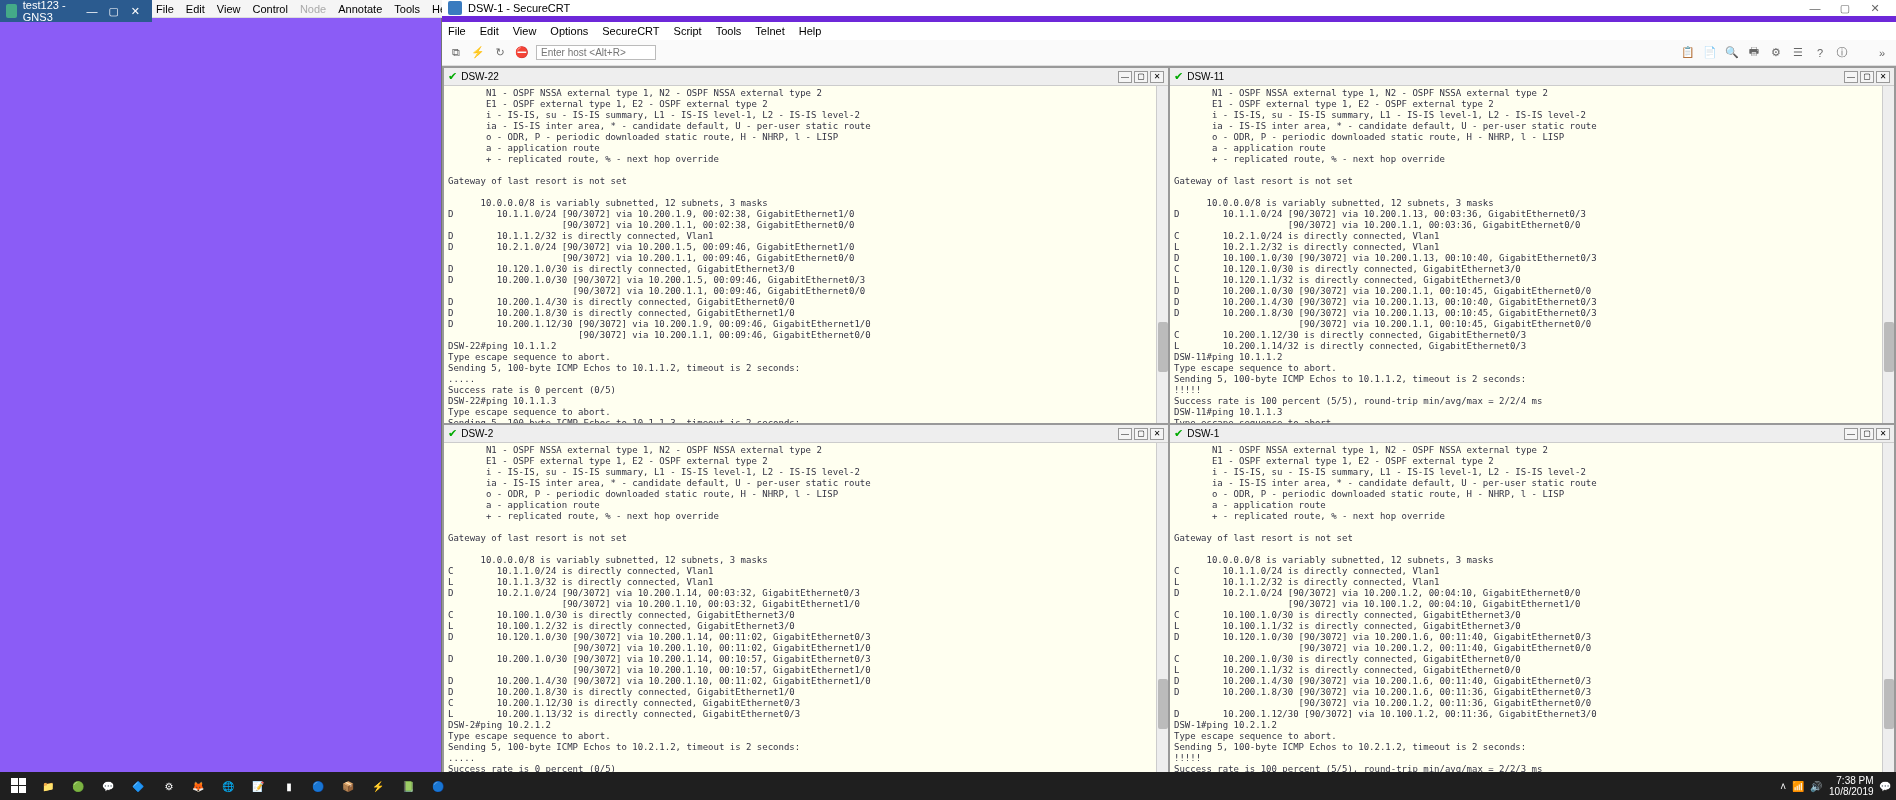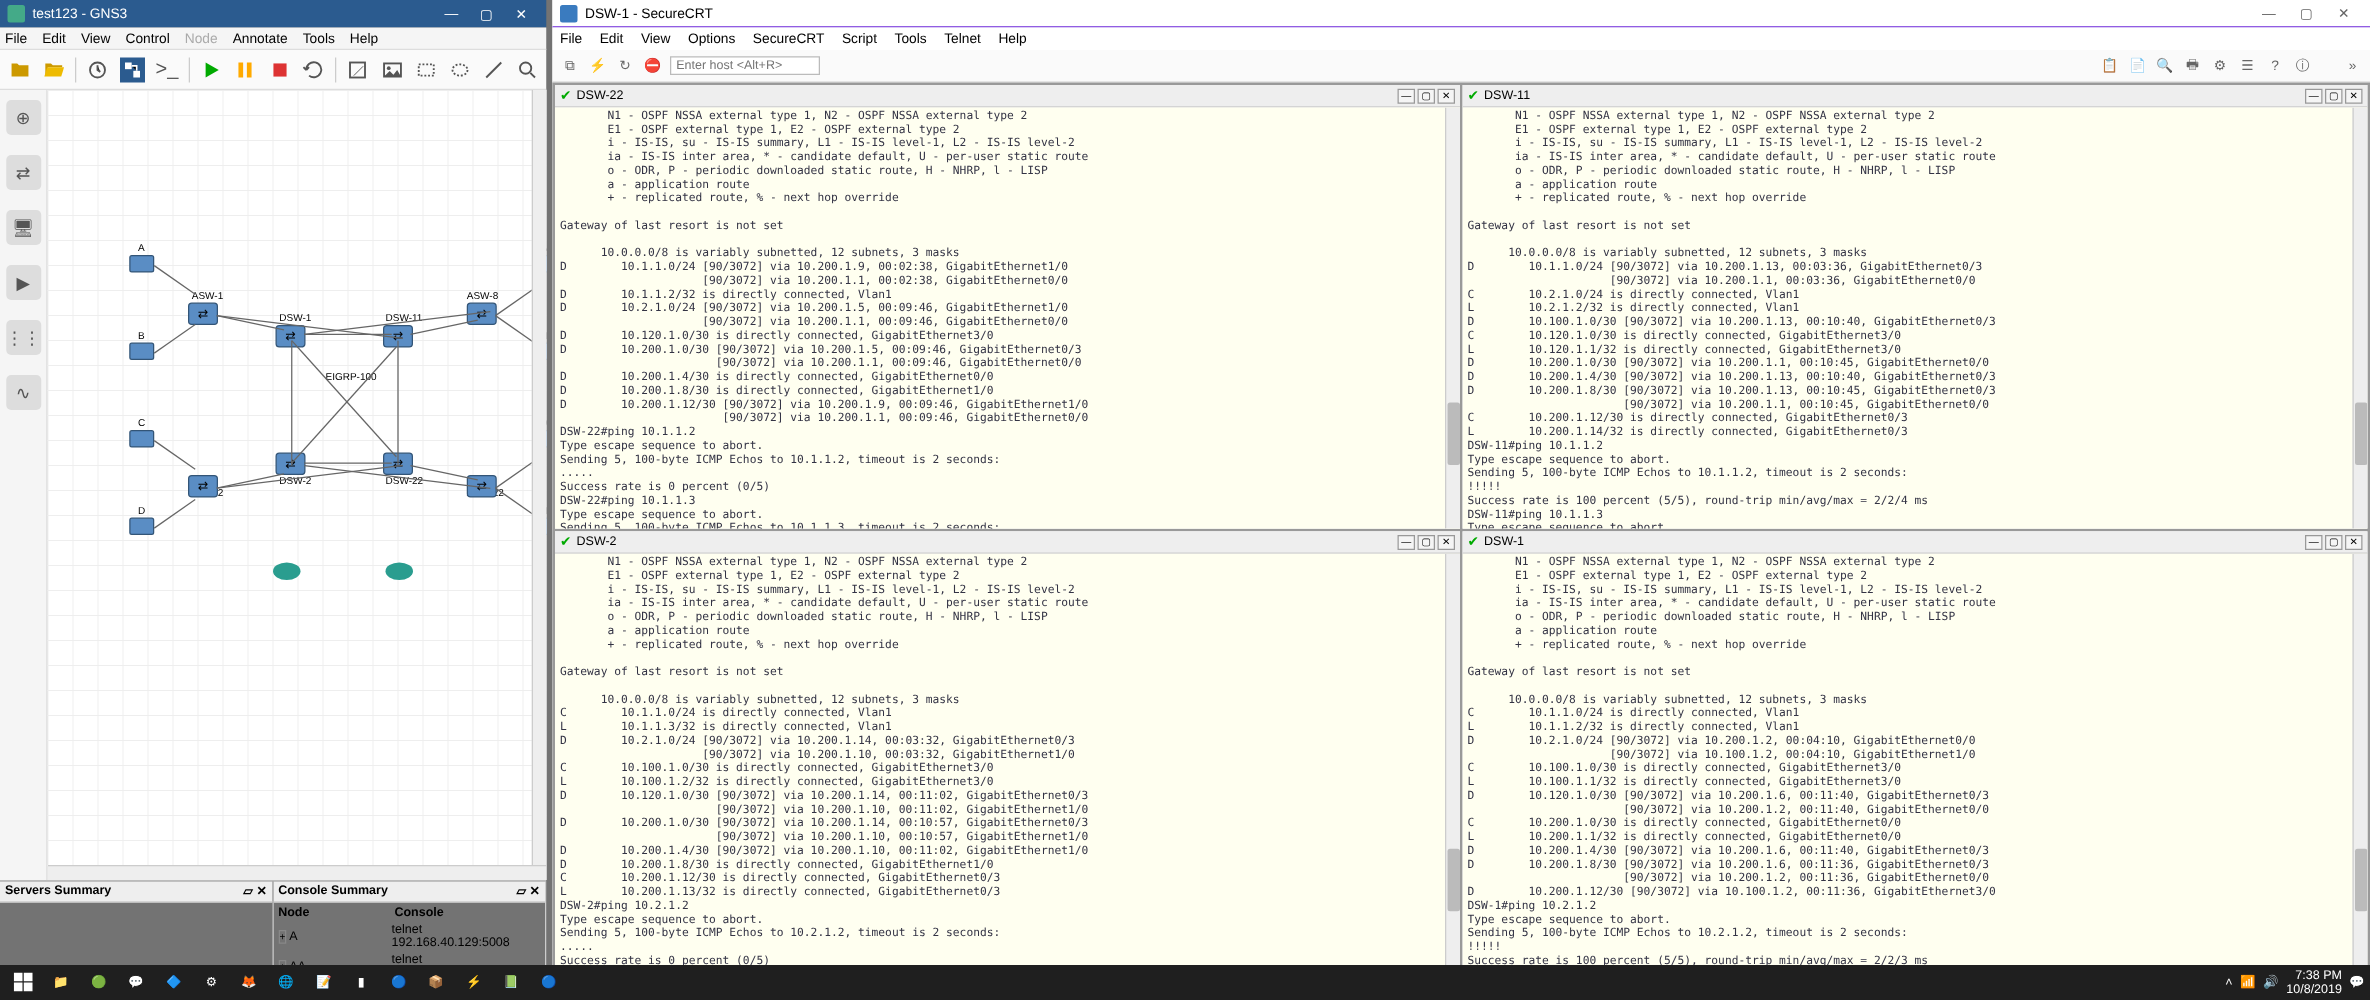--- a/index.html
+++ b/index.html
@@ -1,19 +1,19 @@
 <!DOCTYPE html>
 <html><head>
 <meta charset="utf-8">
 <style>
 * { margin: 0; padding: 0; box-sizing: border-box; font-family: "Segoe UI", Tahoma, sans-serif; }
 body { display: flex; width: 1896px; height: 800px; overflow: hidden; background: #f0f0f0; }
 
 
-.gns3 { width: 442px; height: 100%; display: flex; flex-direction: column; background: #737373; border-right: 5px solid #737373; }
+.gns3 { width: 442px; height: 100%; display: flex; flex-direction: row; background: #8b5cf6; border-right: 1px solid #737373; }
 .gns3-title { background: #2b5b8f; color: #fff; height: 22px; display: flex; align-items: center; padding: 0 6px; font-size: 11px; }
 .gns3-title .title-icon { width: 14px; height: 14px; background: #4a8; border-radius: 2px; margin-right: 6px; }
 .gns3-title .spacer { flex: 1; }
 .gns3-title .winbtn { width: 28px; text-align: center; cursor: pointer; }
 .gns3-menu { background: #f5f5f5; height: 18px; display: flex; align-items: center; font-size: 11px; padding: 0 4px; border-bottom: 1px solid #ddd; }
 .gns3-menu span { margin-right: 12px; cursor: pointer; }
 .gns3-menu .disabled { color: #aaa; }
 .gns3-toolbar { background: #fafafa; height: 32px; display: flex; align-items: center; padding: 0 6px; gap: 8px; border-bottom: 1px solid #ddd; }
 .tb-icon { width: 20px; height: 20px; display: flex; align-items: center; justify-content: center; cursor: pointer; color: #555; }
 .tb-icon svg { width: 18px; height: 18px; }
@@ -35,21 +35,21 @@
 .panel-body div { display: flex; align-items: center; gap: 3px; padding: 1px 0; }
 .bullet-g { width: 7px; height: 7px; background: #0c0; border-radius: 50%; }
 .tree-exp { width: 9px; height: 9px; border: 1px solid #888; font-size: 8px; line-height: 7px; text-align: center; cursor: pointer; }
 .topo-panel .row { display: flex; }
 .topo-panel .c1 { width: 90px; }
 .gns3-status { height: 18px; background: #f5f5f5; border-top: 1px solid #ccc; font-size: 10px; padding: 2px 6px; display: flex; align-items: center; }
 .warn-badge { margin-left: auto; background: #fbe8a6; border: 1px solid #d4a; border-radius: 2px; padding: 0 4px; display: flex; align-items: center; gap: 3px; }
 
 
 .crt { flex: 1; height: 100%; display: flex; flex-direction: column; background: #fff; }
-.crt-title { background: #fff; color: #000; height: 22px; display: flex; align-items: center; padding: 0 6px; font-size: 11px; border-bottom: 1px solid #6d28d9; }
+.crt-title { background: #fff; color: #000; height: 22px; display: flex; align-items: center; padding: 0 6px; font-size: 11px; border-bottom: 6px solid #6d28d9; }
 .crt-title .ticon { width: 14px; height: 14px; background: #3a7bbf; border-radius: 2px; margin-right: 6px; }
 .crt-title .spacer { flex: 1; }
 .crt-title .winbtn { width: 30px; text-align: center; color: #666; cursor: pointer; }
 .crt-menu { height: 18px; background: #fff; display: flex; align-items: center; font-size: 11px; padding: 0 6px; }
 .crt-menu span { margin-right: 14px; cursor: pointer; }
 .crt-toolbar { height: 26px; background: #fafafa; border-bottom: 1px solid #ddd; display: flex; align-items: center; padding: 0 6px; gap: 6px; font-size: 11px; }
 .crt-tbicon { width: 16px; height: 16px; color: #666; cursor: pointer; display:flex;align-items:center;justify-content:center; }
 .crt-host { border: 1px solid #bbb; padding: 1px 4px; color: #999; width: 120px; font-size: 10px; background: #fff; }
 .crt-grid { flex: 1; display: grid; grid-template-columns: 1fr 1fr; grid-template-rows: 1fr 1fr; gap: 2px; background: #999; padding: 2px; overflow: hidden; }
 .term-pane { background: #fff; display: flex; flex-direction: column; overflow: hidden; }

